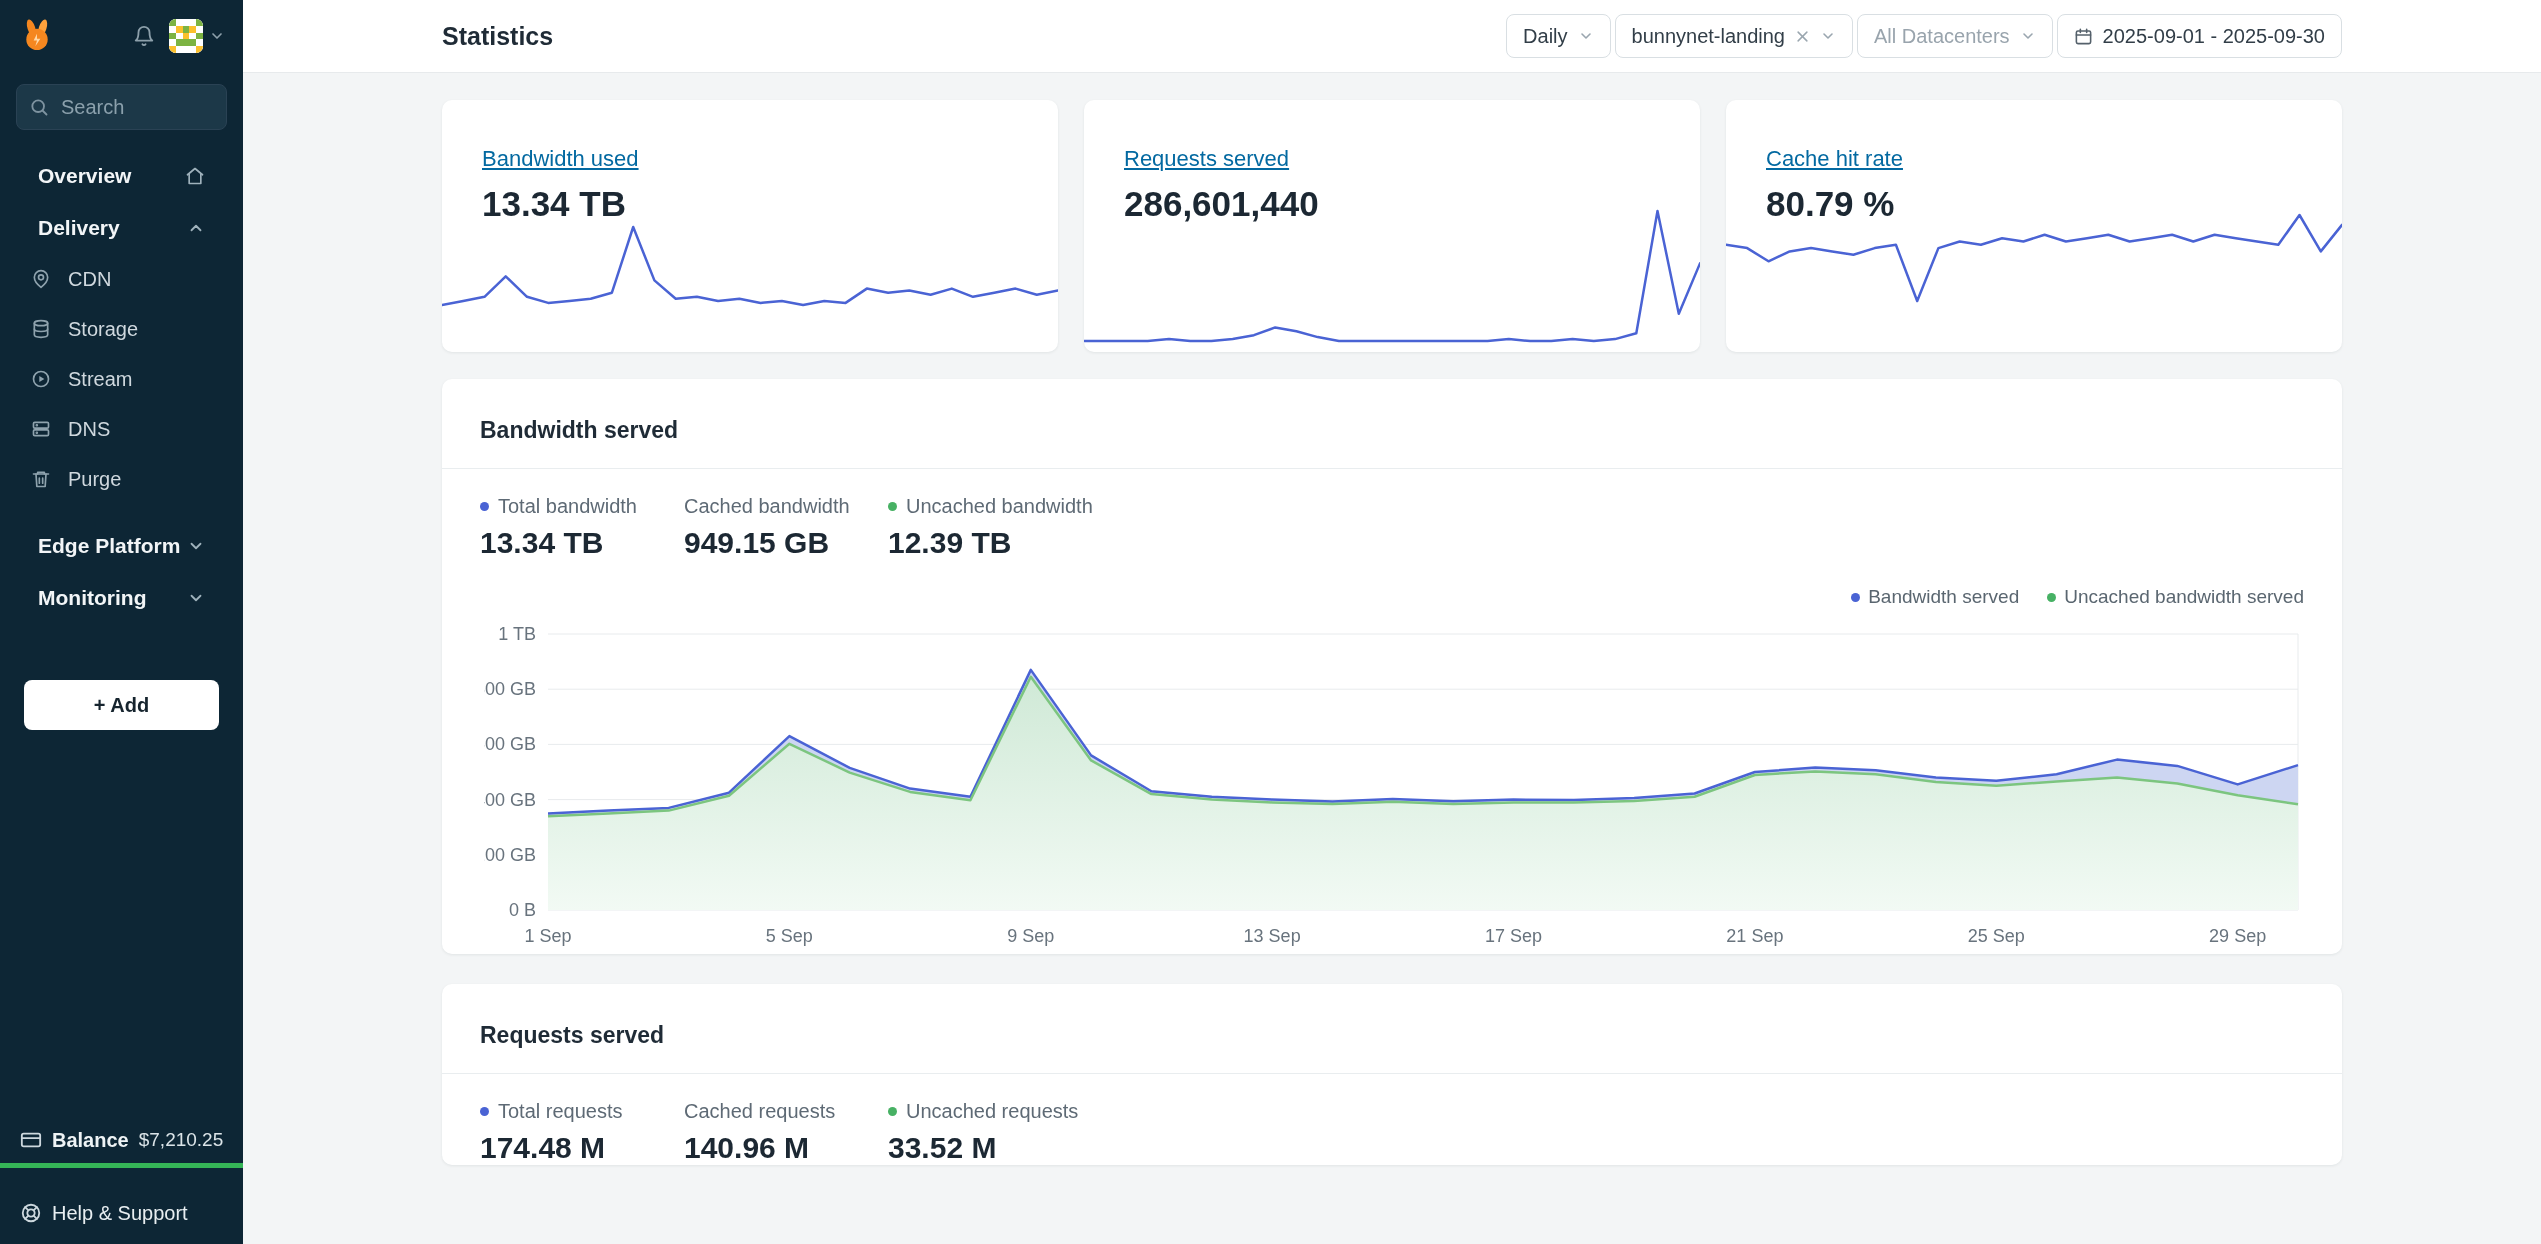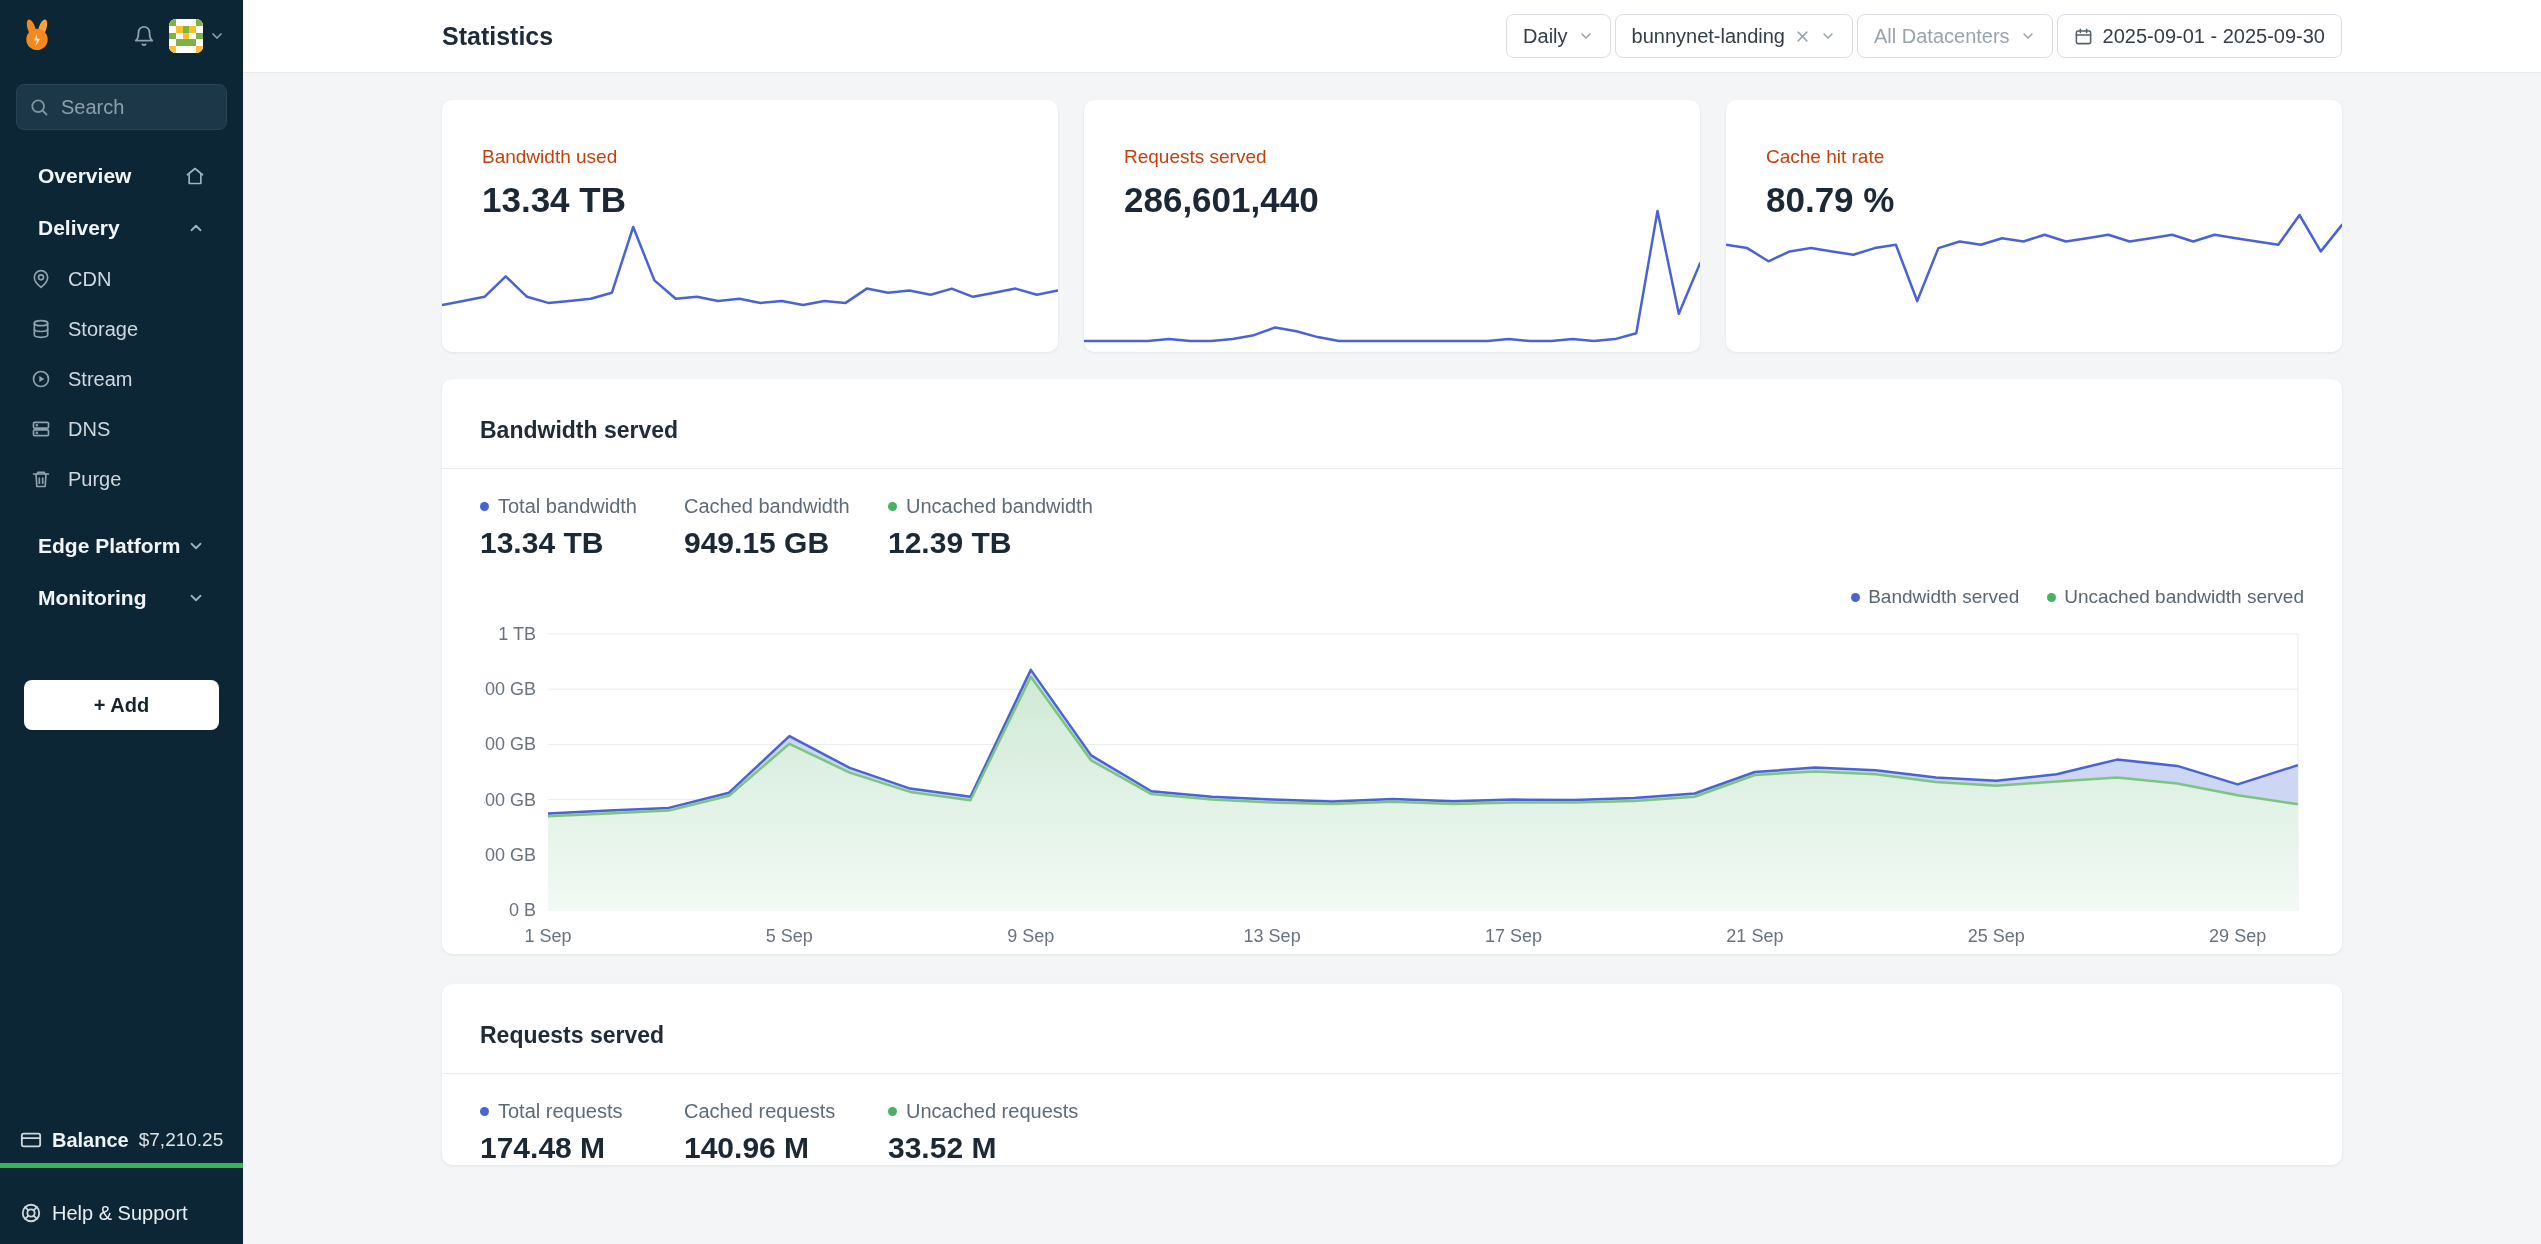--- a/index.html
+++ b/index.html
@@ -84,21 +84,21 @@
   .ctrl.muted > span:first-child { color:#99a4ad; }
   .ctrl .x { color:#9aa6af; }
   .ctrl .cal { color:#55616b; }
 
   .content { width:1900px; margin:0 auto; }
   .cards-row { display:flex; gap:26px; margin-top:27px; }
   .stat-card {
     flex:1; height:252px; background:#fff; border-radius:10px;
     box-shadow:0 1px 3px rgba(18,32,42,.08); position:relative; overflow:hidden;
   }
-  .sc-label { margin:46px 0 0 40px; font-size:19px; color:#c2410c; }
+  .sc-label { margin:46px 0 0 40px; font-size:22px; color:#0369a1;text-decoration:underline; }
   .sc-value { margin:12px 0 0 40px; font-size:35px; font-weight:700; color:#1c2833; }
   .spark { position:absolute; left:0; right:0; }
   .spark1 { bottom:42px; height:88px; }
   .spark2 { bottom:6px;  height:140px; }
   .spark3 { bottom:46px; height:96px; }
 
   .panel {
     background:#fff; border-radius:10px; box-shadow:0 1px 3px rgba(18,32,42,.08);
     margin-top:27px; position:relative;
   }

